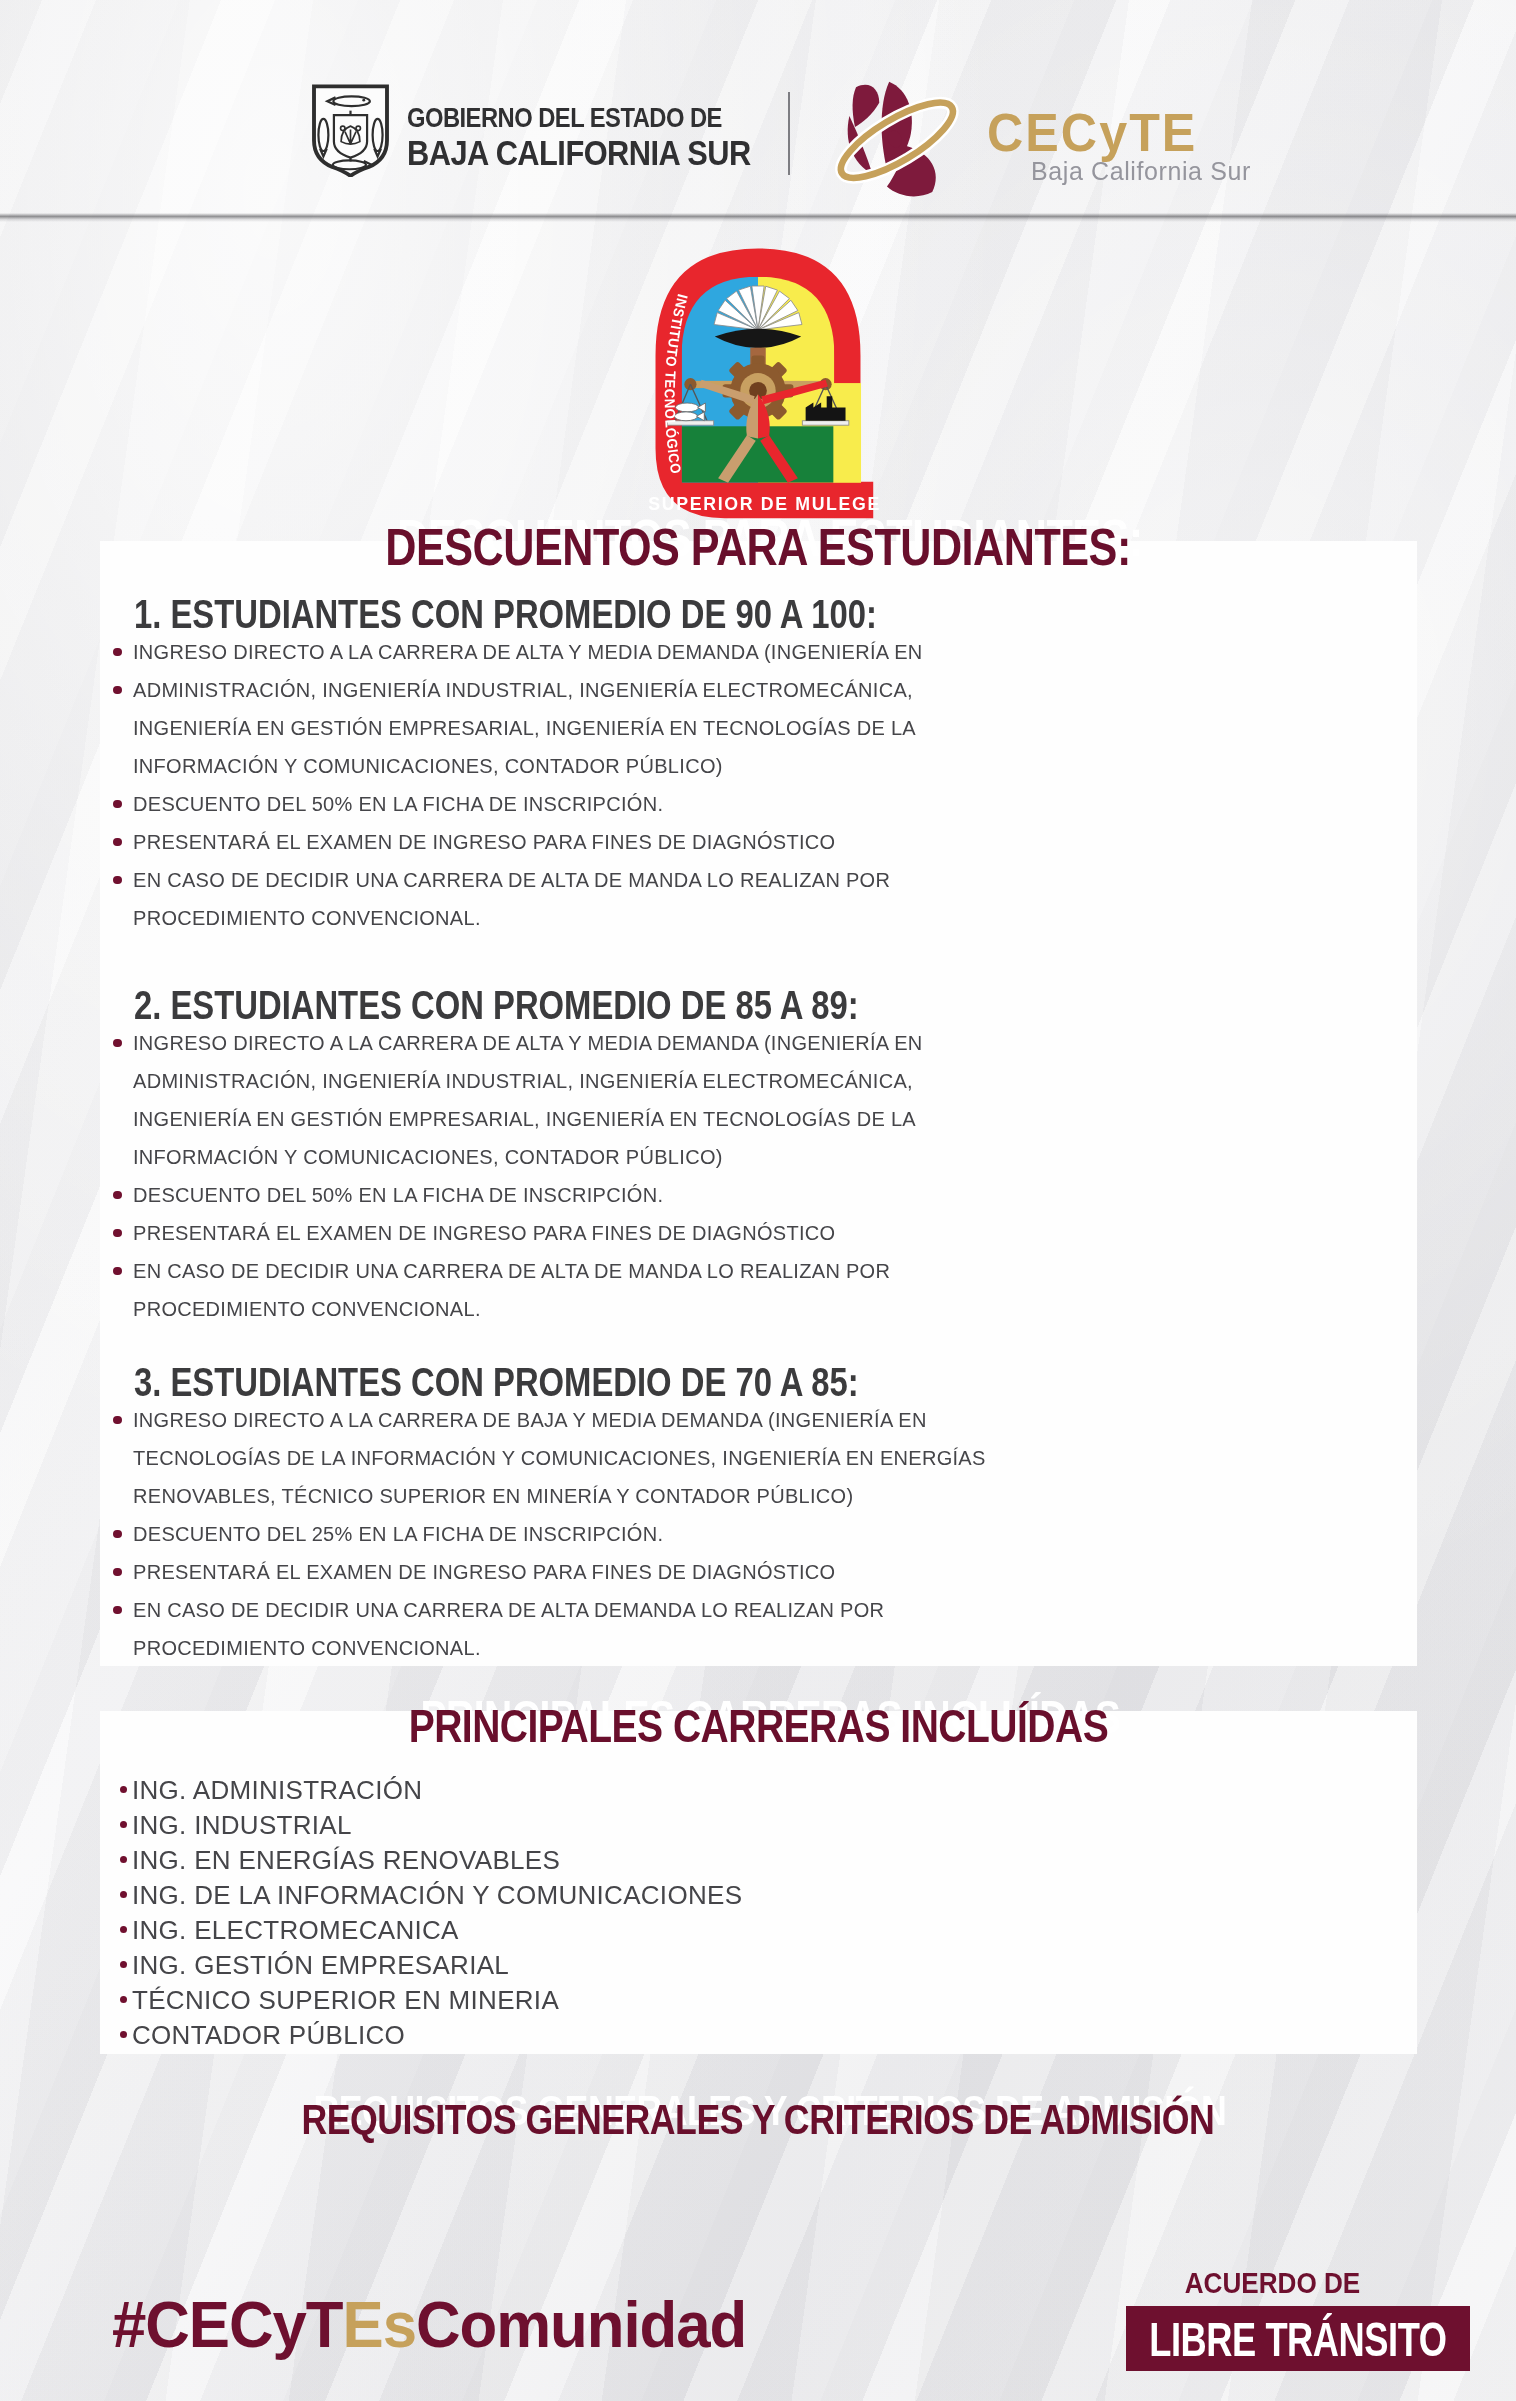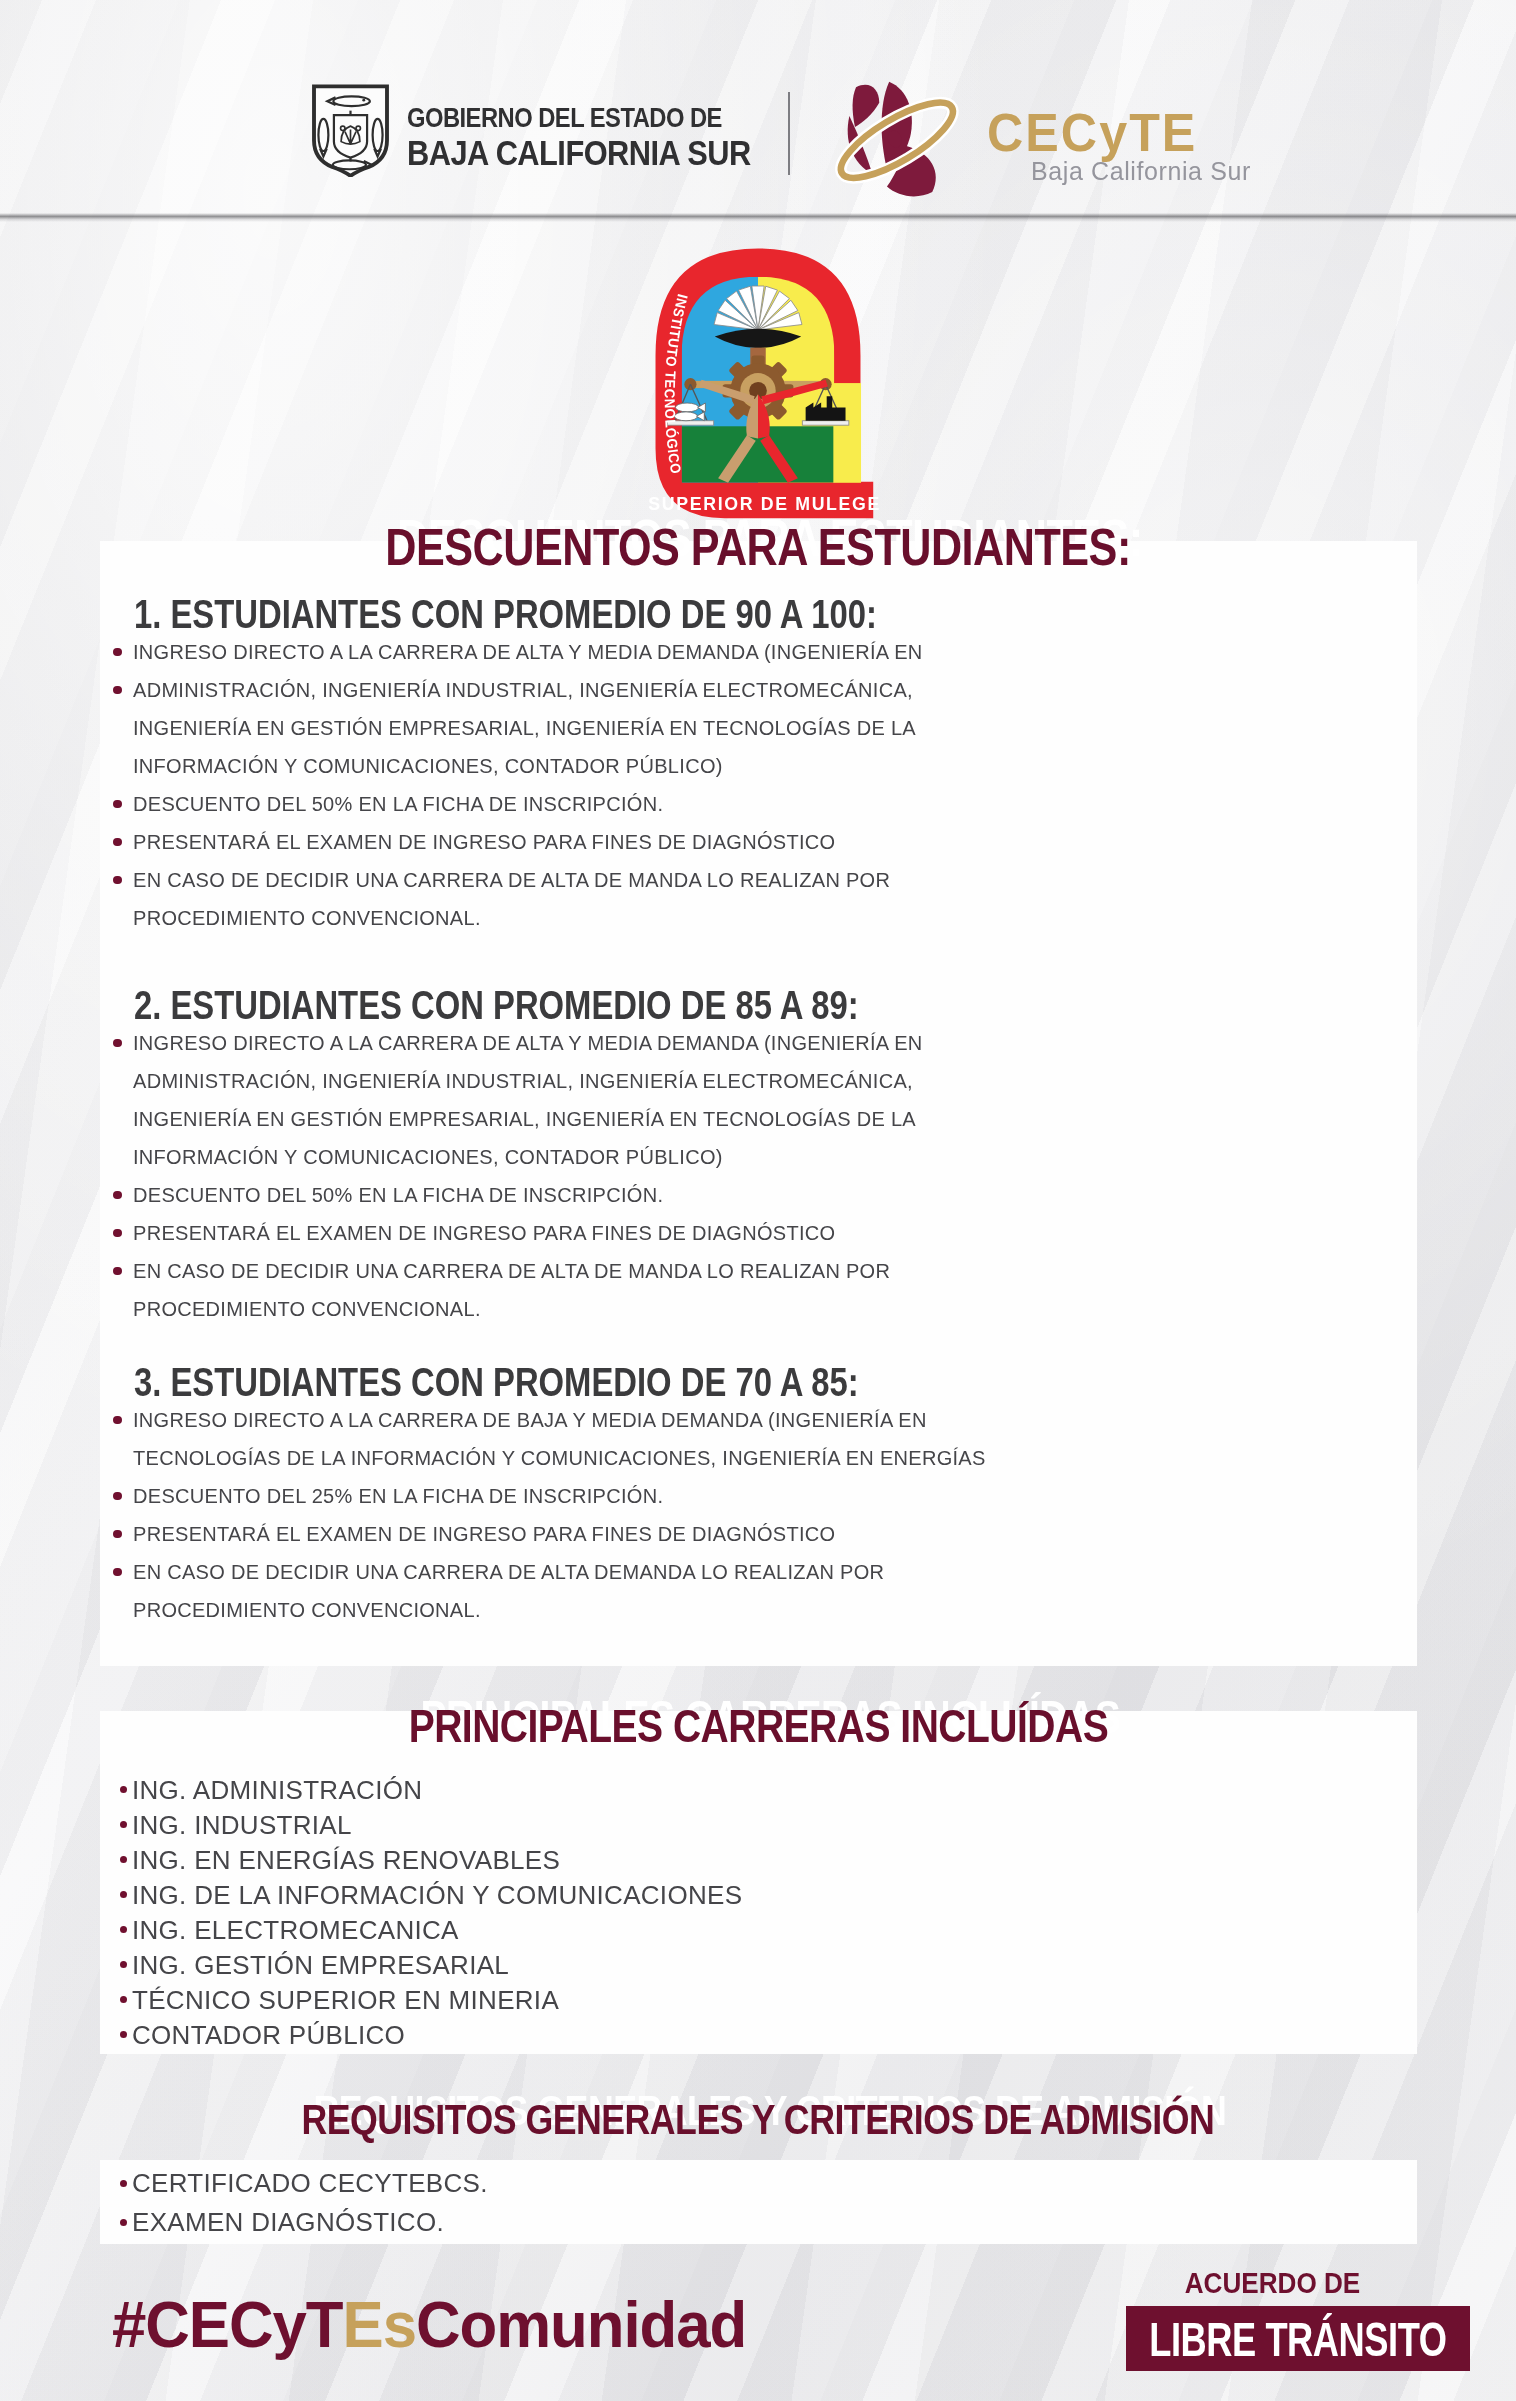--- a/index.html
+++ b/index.html
@@ -240,20 +240,21 @@
           <div class="bline"><span class="txt">INFORMACIÓN Y COMUNICACIONES, CONTADOR PÚBLICO)</span></div>
           <div class="bline"><span class="dot"></span><span class="txt">DESCUENTO DEL 50% EN LA FICHA DE INSCRIPCIÓN.</span></div>
           <div class="bline"><span class="dot"></span><span class="txt">PRESENTARÁ EL EXAMEN DE INGRESO PARA FINES DE DIAGNÓSTICO</span></div>
           <div class="bline"><span class="dot"></span><span class="txt">EN CASO DE DECIDIR UNA CARRERA DE ALTA DE MANDA LO REALIZAN POR</span></div>
           <div class="bline"><span class="txt">PROCEDIMIENTO CONVENCIONAL.</span></div>
         </div>
         <div class="sec">
           <div class="sec-heading"><span class="cond">3. ESTUDIANTES CON PROMEDIO DE 70 A 85:</span></div>
           <div class="bline"><span class="dot"></span><span class="txt">INGRESO DIRECTO A LA CARRERA DE BAJA Y MEDIA DEMANDA (INGENIERÍA EN</span></div>
           <div class="bline"><span class="txt">TECNOLOGÍAS DE LA INFORMACIÓN Y COMUNICACIONES, INGENIERÍA EN ENERGÍAS</span></div>
+          <div class="bline"><span class="txt">RENOVABLES, TÉCNICO SUPERIOR EN MINERÍA Y CONTADOR PÚBLICO)</span></div>
           <div class="bline"><span class="dot"></span><span class="txt">DESCUENTO DEL 25% EN LA FICHA DE INSCRIPCIÓN.</span></div>
           <div class="bline"><span class="dot"></span><span class="txt">PRESENTARÁ EL EXAMEN DE INGRESO PARA FINES DE DIAGNÓSTICO</span></div>
           <div class="bline"><span class="dot"></span><span class="txt">EN CASO DE DECIDIR UNA CARRERA DE ALTA DEMANDA LO REALIZAN POR</span></div>
           <div class="bline"><span class="txt">PROCEDIMIENTO CONVENCIONAL.</span></div>
         </div>
       </div>
   </section>
 
   <section class="panel" id="box2">
     <div>
@@ -261,26 +262,20 @@
         <div class="tline"><span class="dot"></span><span class="txt">ING. INDUSTRIAL</span></div>
         <div class="tline"><span class="dot"></span><span class="txt">ING. EN ENERGÍAS RENOVABLES</span></div>
         <div class="tline"><span class="dot"></span><span class="txt">ING. DE LA INFORMACIÓN Y COMUNICACIONES</span></div>
         <div class="tline"><span class="dot"></span><span class="txt">ING. ELECTROMECANICA</span></div>
         <div class="tline"><span class="dot"></span><span class="txt">ING. GESTIÓN EMPRESARIAL</span></div>
         <div class="tline"><span class="dot"></span><span class="txt">TÉCNICO SUPERIOR EN MINERIA</span></div>
         <div class="tline"><span class="dot"></span><span class="txt">CONTADOR PÚBLICO</span></div>
       </div>
   </section>
 
-  <section class="panel" id="box3">
-    <div>
-        <div class="tline"><span class="dot"></span><span class="txt">CERTIFICADO CECYTEBCS.</span></div>
-        <div class="tline"><span class="dot"></span><span class="txt">EXAMEN DIAGNÓSTICO.</span></div>
-      </div>
-  </section>
 
   <div class="big-title" id="t-discounts">
     <span class="inner" data-ghost="DESCUENTOS PARA ESTUDIANTES:">DESCUENTOS PARA ESTUDIANTES:</span>
   </div>
   <div class="big-title" id="t-careers">
     <span class="inner" data-ghost="PRINCIPALES CARRERAS INCLUÍDAS">PRINCIPALES CARRERAS INCLUÍDAS</span>
   </div>
   <div class="big-title" id="t-requisitos">
     <span class="inner" data-ghost="REQUISITOS GENERALES Y CRITERIOS DE ADMISIÓN">REQUISITOS GENERALES Y CRITERIOS DE ADMISIÓN</span>
   </div>

